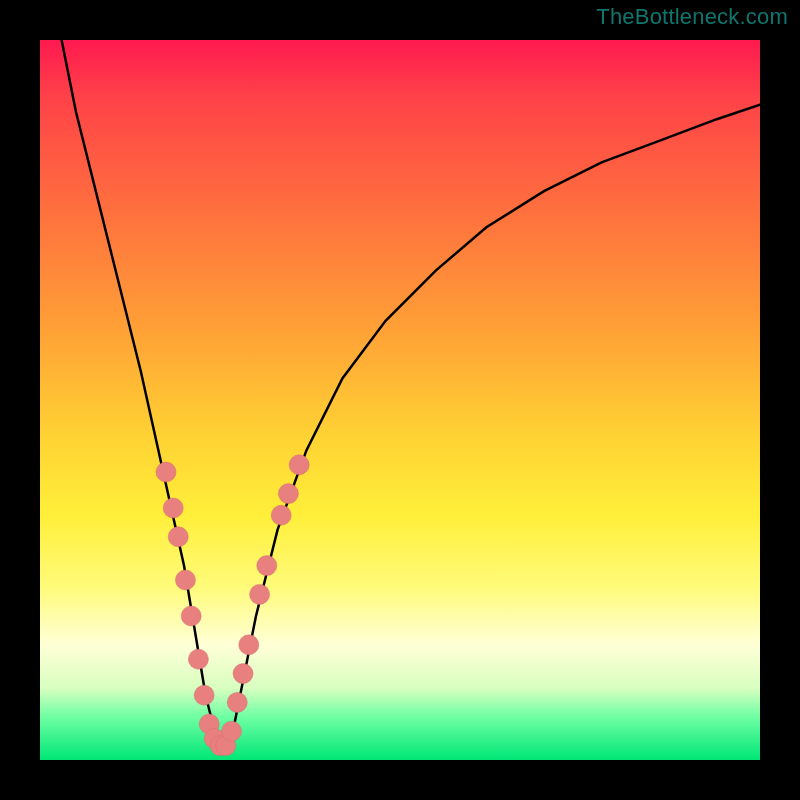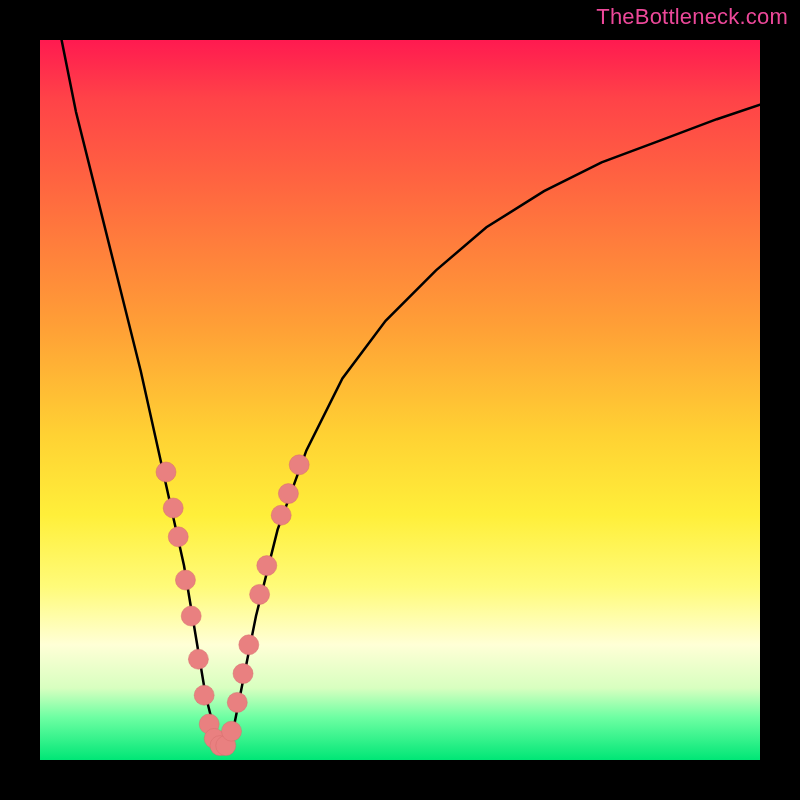--- a/index.html
+++ b/index.html
@@ -34,21 +34,21 @@
       #ffffd6 84%,
       #d8ffc0 90%,
       #6fffa3 94%,
       #00e676 100%
     );
   }
   .watermark {
     position: absolute;
     top: 4px;
     right: 12px;
-    color: #ec4899;
+    color: #0f766e;
     font-size: 22px;
     font-weight: 500;
     letter-spacing: 0.2px;
     user-select: none;
   }
   svg.curve {
     position: absolute;
     left: 0;
     top: 0;
     width: 720px;

